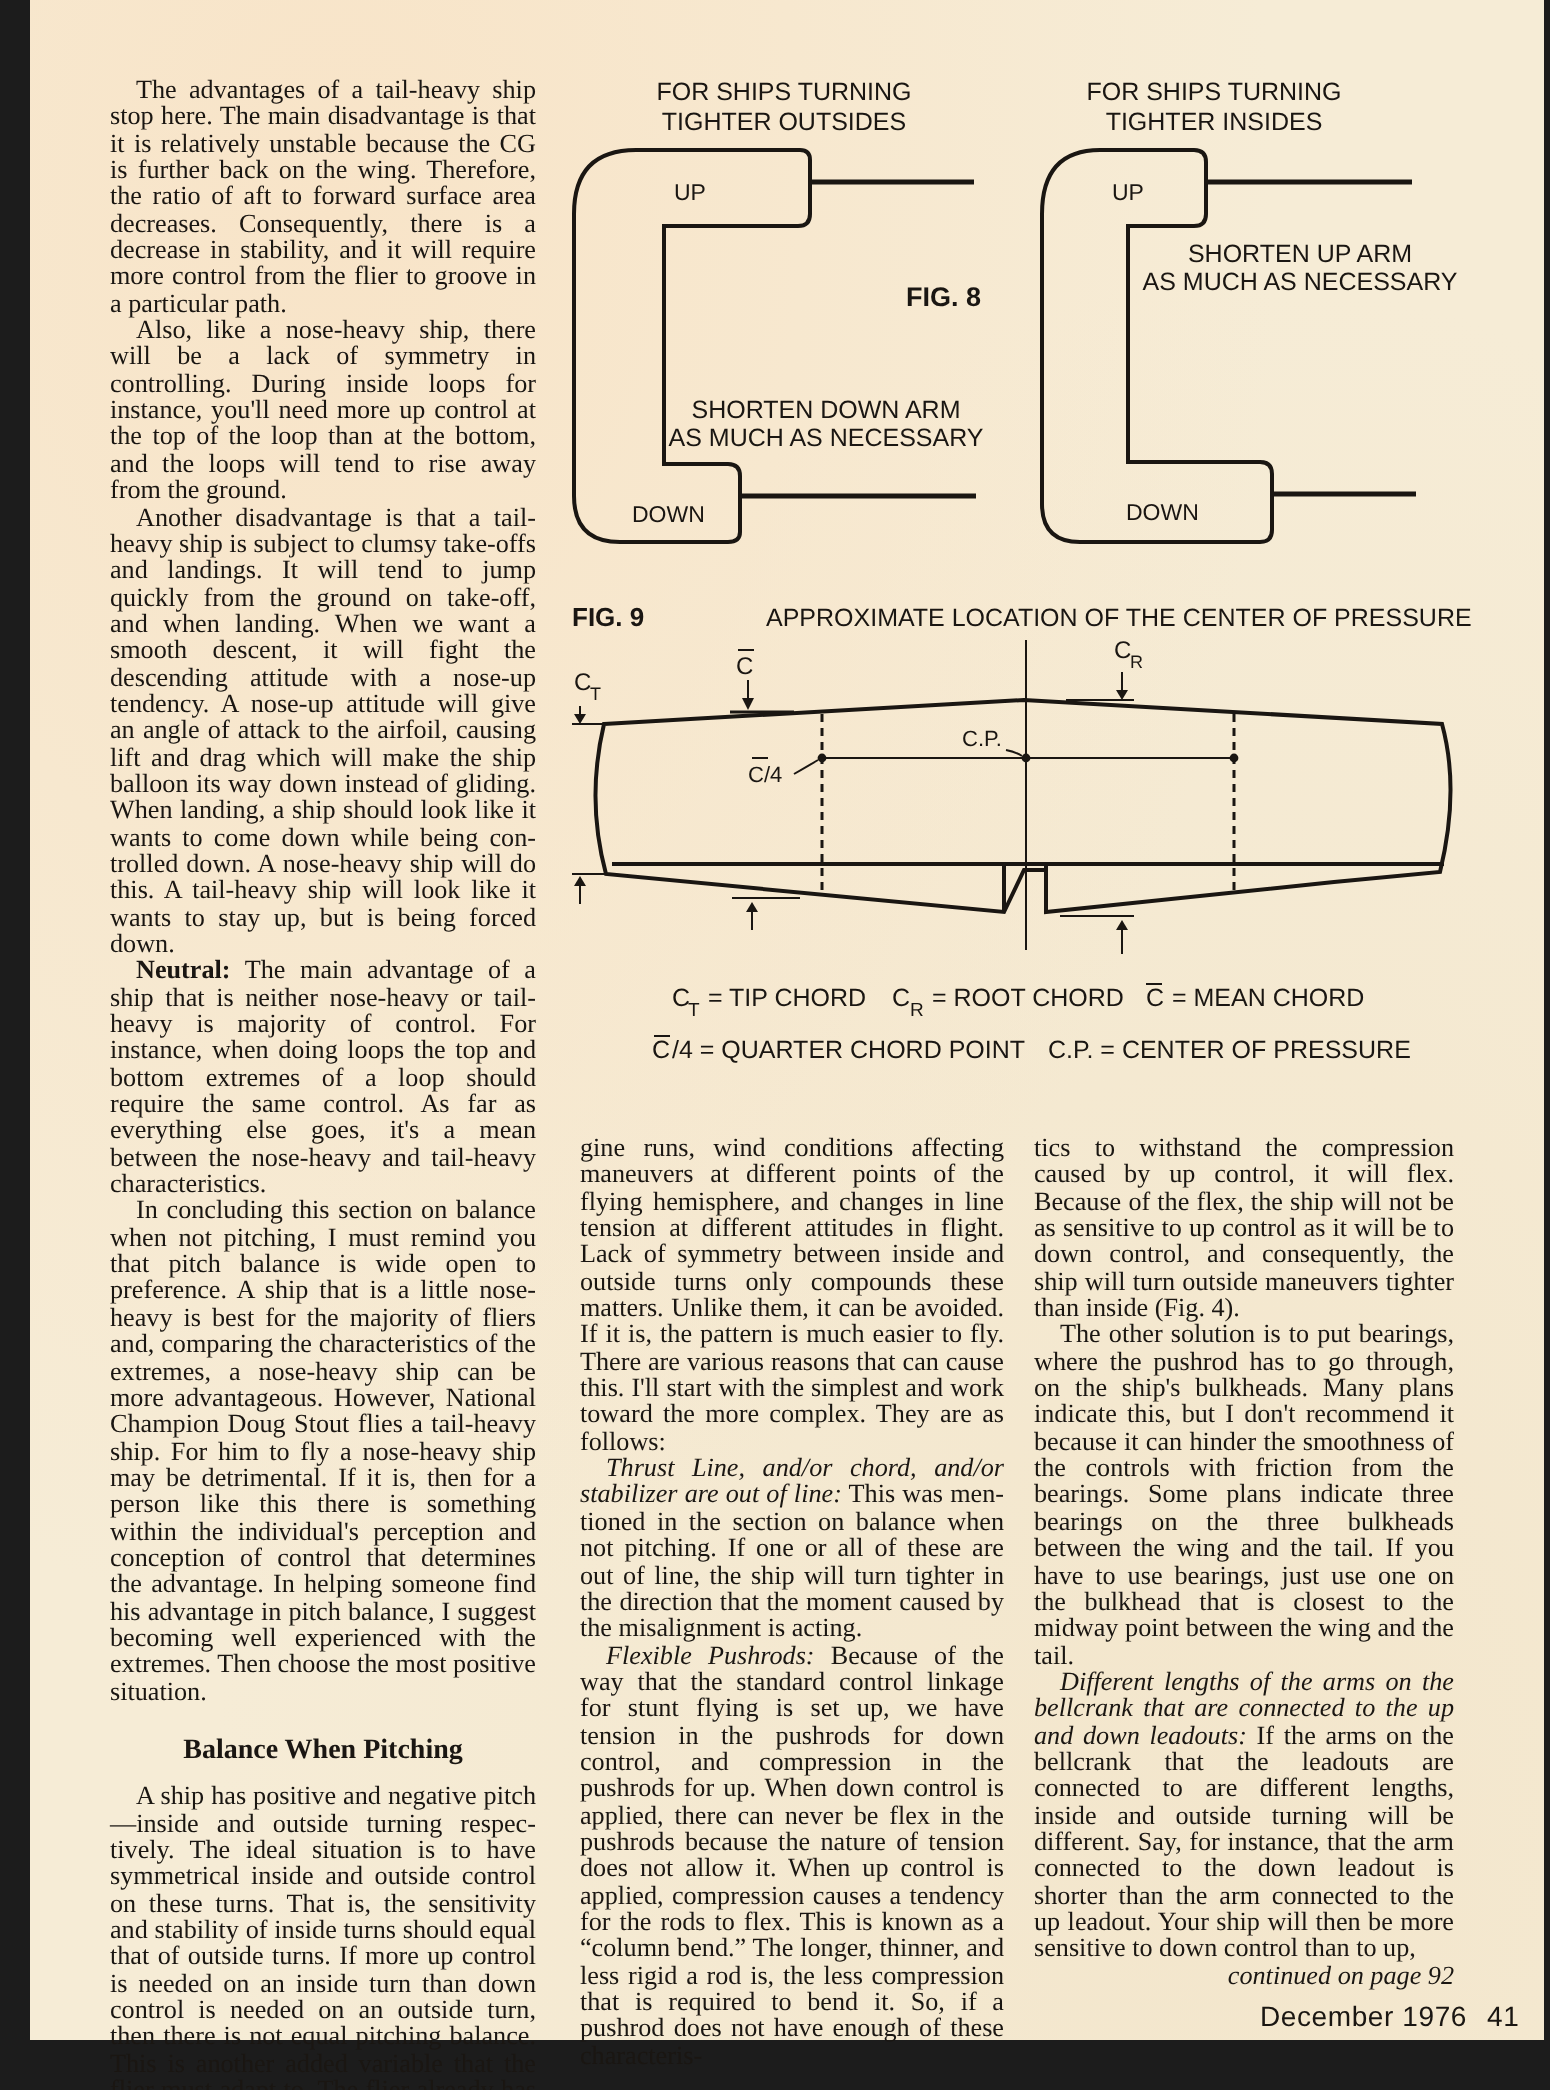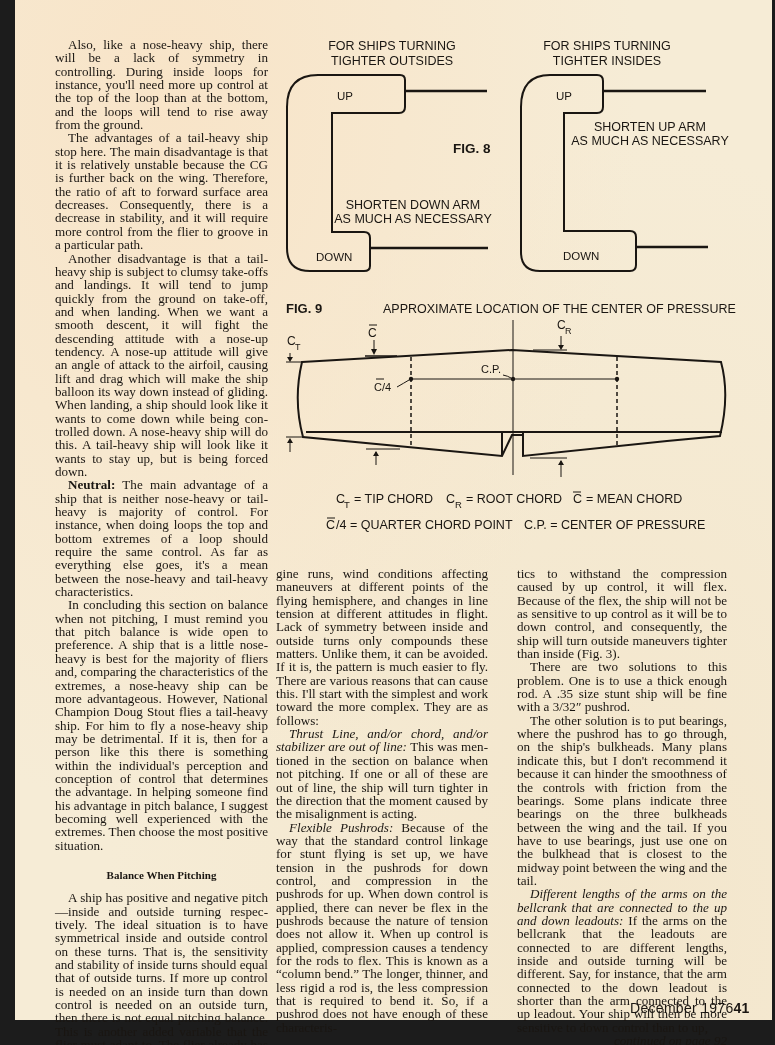--- a/index.html
+++ b/index.html
@@ -16,35 +16,35 @@
   }
   .col {
     position: absolute;
     font-family: "Liberation Serif", "DejaVu Serif", serif;
     font-size: 13.1px; line-height: 13.35px; color: #1a1612;
     text-align: justify;
   }
   .col p { margin: 0; text-indent: 13px; hyphens: manual; }
   .col p.noindent { text-indent: 0; }
   .col1 { left: 55px; top: 38px; width: 213px; }
-  .col2 { left: 276px; top: 567px; width: 212px; }
+  .col2 { left: 290px; top: 567px; width: 212px; }
   .col3 { left: 517px; top: 567px; width: 210px; }
   .col h2 {
-    font-size: 11px; font-weight: bold; text-align: center;
+    font-size: 14px; font-weight: bold; text-align: center;
     margin: 17px 0 9px 0; text-indent: 0;
   }
   b.runin { font-weight: bold; }
   i.runin { font-style: italic; }
   .cont { text-align: right; font-style: italic; text-indent: 0 !important; }
   .folio {
     position: absolute; left: 630px; top: 1000px;
     font-family: "Liberation Sans", "DejaVu Sans", sans-serif;
     font-size: 14px; color: #1a1612; letter-spacing: 0.3px;
   }
-  .folio .num { font-weight: bold; }
+  .folio .num { font-weight: normal; margin-left: 10px; }
   svg { position: absolute; left: 0; top: 0; }
   .fig text { font-family: "Liberation Sans", "DejaVu Sans", sans-serif; fill: #1a1612; }
 </style>
 </head>
 <body>
 
 <div class="page"></div>
 
 <svg class="fig" width="775" height="1045">
 
@@ -138,38 +138,37 @@
       <text x="586" y="503" font-size="12.5">= MEAN CHORD</text>
       <line x1="327" y1="518" x2="335" y2="518" stroke="#1a1612" stroke-width="1"></line>
       <text x="326" y="529" font-size="12.5">C</text>
       <text x="336" y="529" font-size="12.5">/4 = QUARTER CHORD POINT</text>
       <text x="524" y="529" font-size="12.5">C.P. = CENTER OF PRESSURE</text>
     </g>
   </g>
 </svg>
 
 <div class="col col1">
+  <p>The advantages of a tail-heavy ship stop here. The main disadvantage is that it is relatively unstable because the CG is fur­ther back on the wing. Therefore, the ratio of aft to forward surface area decreases. Consequently, there is a decrease in stabil­ity, and it will require more control from the flier to groove in a particular path.</p>
   <p>Also, like a nose-heavy ship, there will be a lack of symmetry in controlling. During inside loops for instance, you'll need more up control at the top of the loop than at the bottom, and the loops will tend to rise away from the ground.</p>
-  <p>The advantages of a tail-heavy ship stop here. The main disadvantage is that it is relatively unstable because the CG is fur­ther back on the wing. Therefore, the ratio of aft to forward surface area decreases. Consequently, there is a decrease in stabil­ity, and it will require more control from the flier to groove in a particular path.</p>
   <p>Another disadvantage is that a tail-heavy ship is subject to clumsy take-offs and landings. It will tend to jump quickly from the ground on take-off, and when landing. When we want a smooth descent, it will fight the descending attitude with a nose-up tendency. A nose-up attitude will give an angle of attack to the airfoil, causing lift and drag which will make the ship balloon its way down instead of glid­ing. When landing, a ship should look like it wants to come down while being con­trolled down. A nose-heavy ship will do this. A tail-heavy ship will look like it wants to stay up, but is being forced down.</p>
   <p><b class="runin">Neutral:</b><span> The main advantage of a ship that is neither nose-heavy or tail-heavy is majority of control. For instance, when doing loops the top and bottom extremes of a loop should require the same control. As far as everything else goes, it's a mean between the nose-heavy and tail-heavy characteristics.</span></p>
   <p>In concluding this section on balance when not pitching, I must remind you that pitch balance is wide open to preference. A ship that is a little nose-heavy is best for the majority of fliers and, comparing the characteristics of the extremes, a nose-heavy ship can be more advantageous. However, National Champion Doug Stout flies a tail-heavy ship. For him to fly a nose-heavy ship may be detrimental. If it is, then for a person like this there is something within the individual's percep­tion and conception of control that deter­mines the advantage. In helping someone find his advantage in pitch balance, I sug­gest becoming well experienced with the extremes. Then choose the most positive situation.</p>
   <h2>Balance When Pitching</h2>
   <p>A ship has positive and negative pitch—inside and outside turning respec­tively. The ideal situation is to have sym­metrical inside and outside control on these turns. That is, the sensitivity and stability of inside turns should equal that of outside turns. If more up control is needed on an inside turn than down control is needed on an outside turn, then there is not equal pitching balance. This is another added variable that the flier must adapt to. The flier already has to adapt to the vari­ables of weather conditions affecting en-</p>
 </div>
 
 <div class="col col2">
   <p class="noindent">gine runs, wind conditions affecting maneuvers at different points of the flying hemisphere, and changes in line tension at different attitudes in flight. Lack of symmetry between inside and outside turns only compounds these matters. Unlike them, it can be avoided. If it is, the pattern is much easier to fly. There are various reasons that can cause this. I'll start with the simplest and work toward the more complex. They are as follows:</p>
   <p><i class="runin">Thrust Line, and/or chord, and/or stabilizer are out of line:</i><span> This was men­tioned in the section on balance when not pitching. If one or all of these are out of line, the ship will turn tighter in the direc­tion that the moment caused by the mis­alignment is acting.</span></p>
   <p><i class="runin">Flexible Pushrods:</i><span> Because of the way that the standard control linkage for stunt flying is set up, we have tension in the pushrods for down control, and compres­sion in the pushrods for up. When down control is applied, there can never be flex in the pushrods because the nature of tension does not allow it. When up control is applied, compression causes a tendency for the rods to flex. This is known as a “column bend.” The longer, thinner, and less rigid a rod is, the less compression that is required to bend it. So, if a pushrod does not have enough of these characteris-</span></p>
 </div>
 
 <div class="col col3">
-  <p class="noindent">tics to withstand the compression caused by up control, it will flex. Because of the flex, the ship will not be as sensitive to up control as it will be to down control, and consequently, the ship will turn outside maneuvers tighter than inside (Fig. 3).</p>
-  <p>There are two solutions to this problem. One is to use a thick enough rod. A .35 size stunt ship will be fine with a 3/32″ push­rod.</p>
+  <p class="noindent">tics to withstand the compression caused by up control, it will flex. Because of the flex, the ship will not be as sensitive to up control as it will be to down control, and consequently, the ship will turn outside maneuvers tighter than inside (Fig. 4).</p>
   <p>The other solution is to put bearings, where the pushrod has to go through, on the ship's bulkheads. Many plans indicate this, but I don't recommend it because it can hinder the smoothness of the controls with friction from the bearings. Some plans indicate three bearings on the three bulkheads between the wing and the tail. If you have to use bearings, just use one on the bulkhead that is closest to the midway point between the wing and the tail.</p>
   <p><i class="runin">Different lengths of the arms on the bell­crank that are connected to the up and down leadouts:</i><span> If the arms on the bell­crank that the leadouts are connected to are different lengths, inside and outside turning will be different. Say, for instance, that the arm connected to the down lead­out is shorter than the arm connected to the up leadout. Your ship will then be more sensitive to down control than to up,</span></p>
   <p class="cont">continued on page 92</p>
 </div>
 
 <div class="folio">
   <span>December 1976</span><span class="num">41</span>
 </div>
 
 </body></html>

